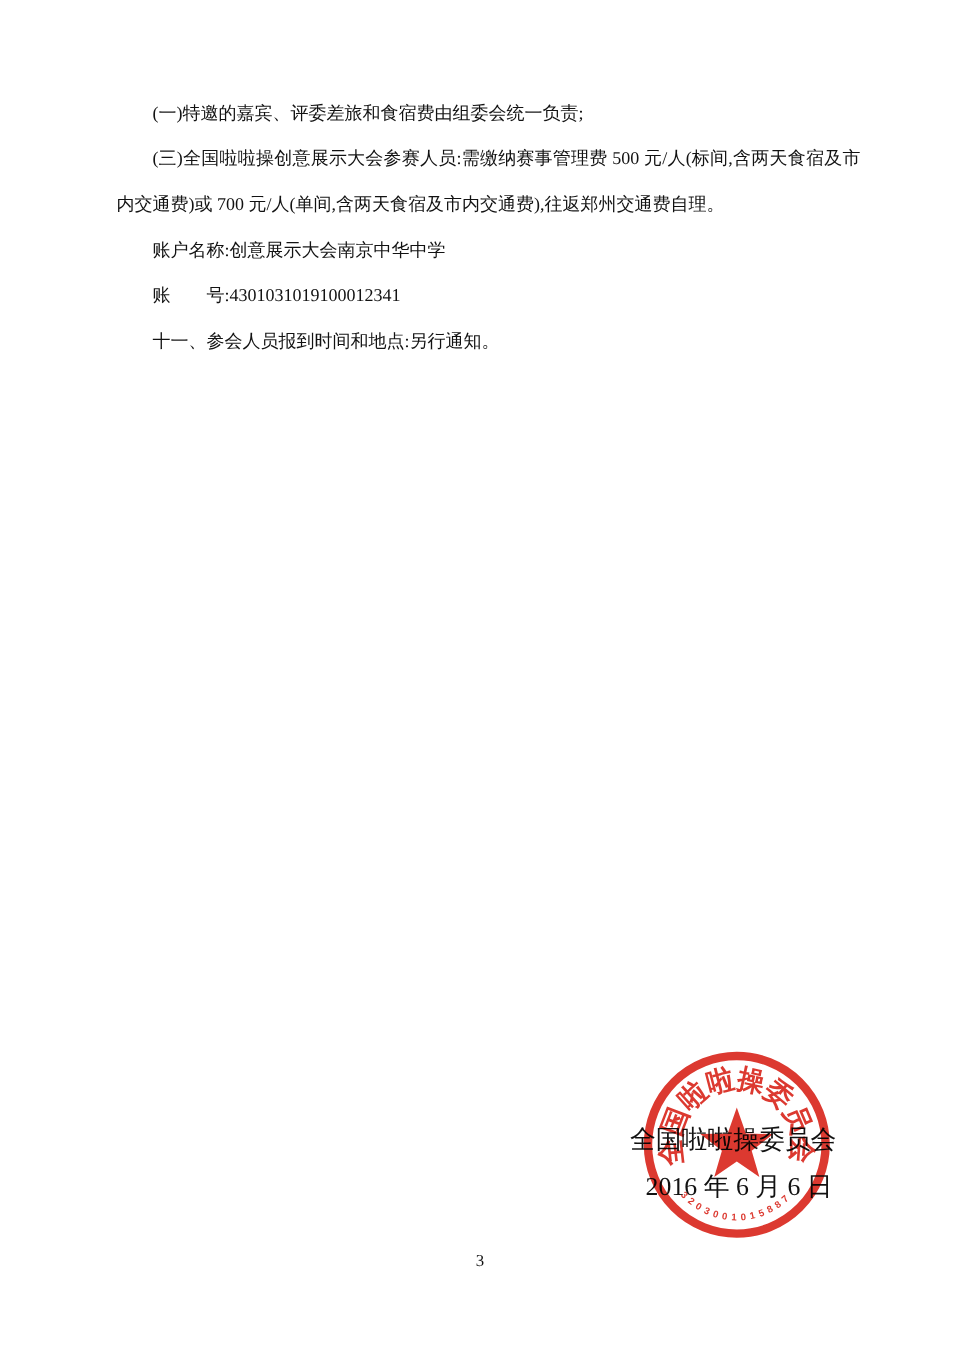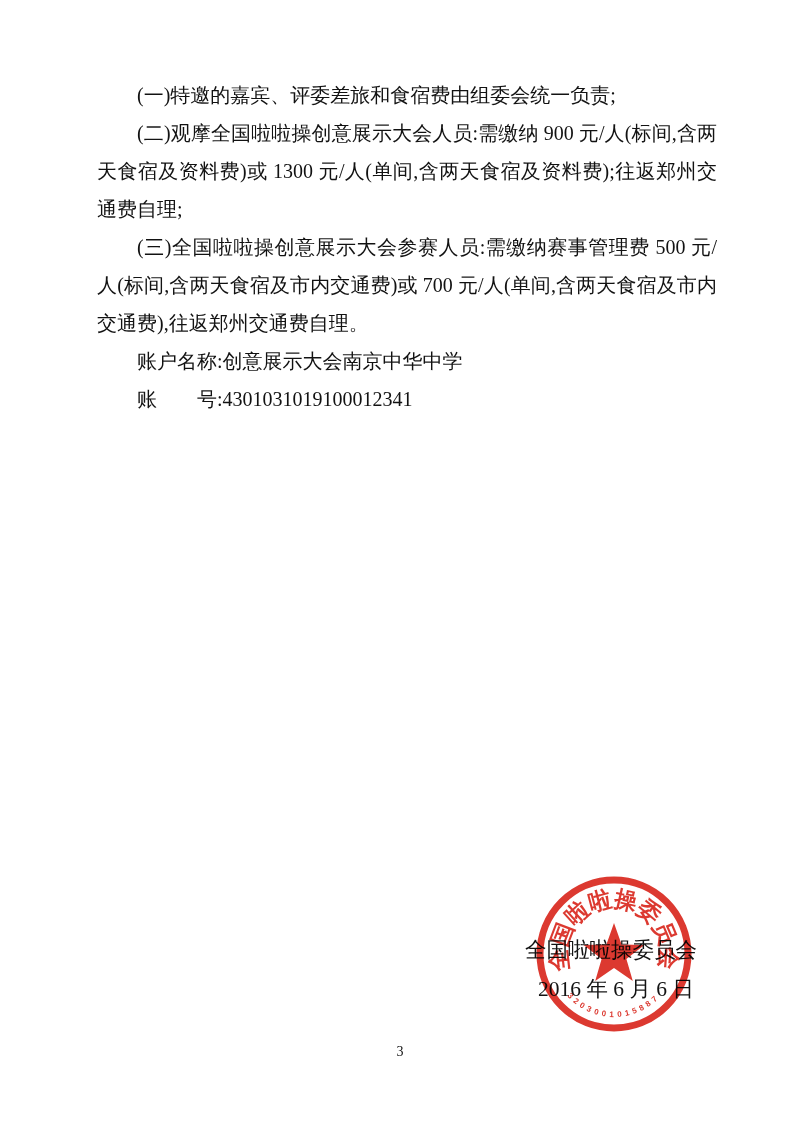--- a/index.html
+++ b/index.html
@@ -13,21 +13,21 @@
     overflow: hidden;
   }
   .body-text {
     position: absolute;
     left: 97px;
     top: 76px;
     width: 620px;
   }
   .body-text p {
     margin: 0;
-    font-size: 20px;
+    font-size: 15px;
     line-height: 38px;
     text-align: justify;
     text-justify: inter-ideograph;
     text-indent: 2em;
     word-break: break-all;
   }
   .sig-line {
     position: absolute;
     font-size: 21.5px;
     line-height: 24px;
@@ -59,24 +59,24 @@
   .stamp .ring-label { font-size: 23.5px; }
   .stamp .serial { font-size: 8px; letter-spacing: 1px; }
 </style>
 </head>
 <body>
 
 <div class="page">
 
   <main class="body-text">
     <p>(一)特邀的嘉宾、评委差旅和食宿费由组委会统一负责;</p>
-    <p>(二)观摩全国啦啦操创意展示大会人员:需缴纳 900 元/人(标间,含两天食宿及资料费)或 1300 元/人(单间,含两天食宿及资料费);往返郑州交通费自理;</p>
     <p>(三)全国啦啦操创意展示大会参赛人员:需缴纳赛事管理费 500 元/人(标间,含两天食宿及市内交通费)或 700 元/人(单间,含两天食宿及市内交通费),往返郑州交通费自理。</p>
     <p>账户名称:创意展示大会南京中华中学</p>
     <p>账　　号:4301031019100012341</p>
+    <p>十一、参会人员报到时间和地点:另行通知。</p>
   </main>
 
   <div class="sig-line sig-org">全国啦啦操委员会</div>
 
   <div class="sig-line sig-date">2016 年 6 月 6 日</div>
 
   <svg class="stamp" viewBox="0 0 160 160" xmlns="http://www.w3.org/2000/svg">
     <defs>
       <path id="arcTop" d="M 35.8,96.1 A 47,47 0 1 1 124.2,96.1" fill="none"></path>
       <path id="arcBottom" d="M 31.7,120.5 A 63,63 0 0 0 128.3,120.5" fill="none"></path>

